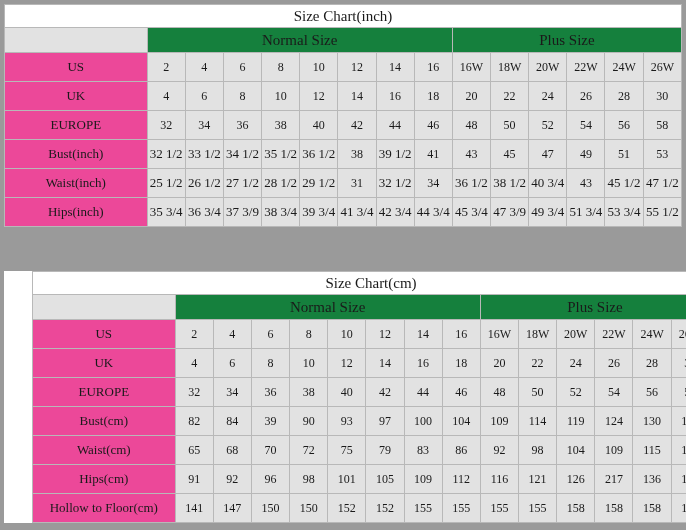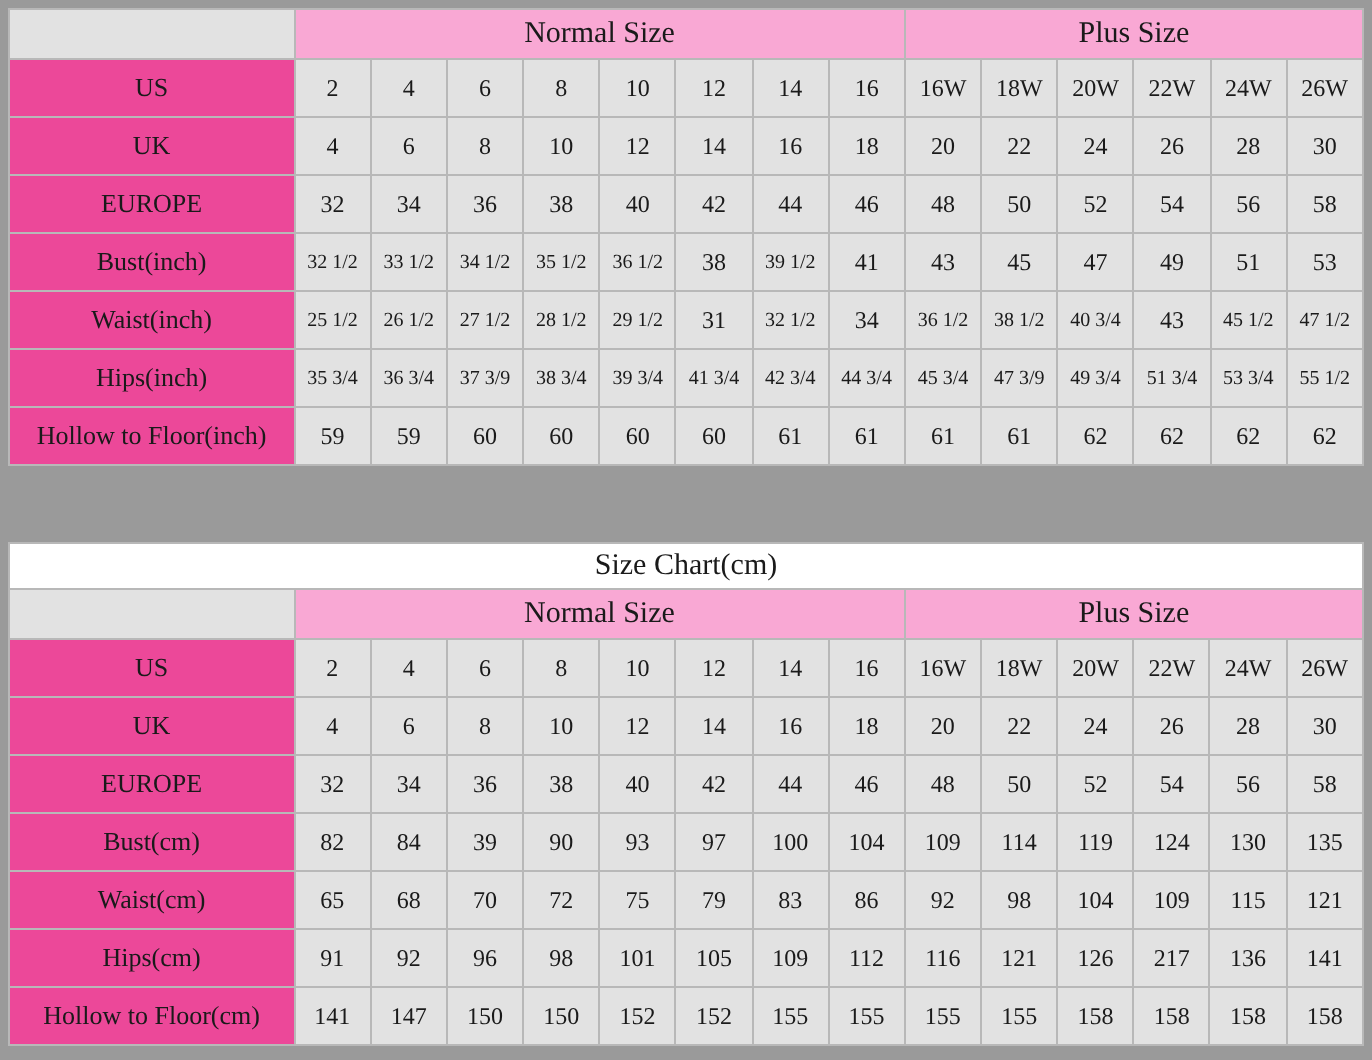--- a/index.html
+++ b/index.html
@@ -18,21 +18,21 @@
     box-sizing: border-box;
   }
   .chart-block {
     position: absolute;
     left: 4px;
     width: 678px;
     background: #ffffff;
     box-sizing: border-box;
   }
   #chart-inch { top: 4px; }
-  #chart-cm   { top: 271px; }
+  #chart-cm   { top: 271px; padding-left: 28px; }
 
   table.size-table {
     border-collapse: collapse;
     width: 678px;
     table-layout: fixed;
     background: #ffffff;
   }
   table.size-table td,
   table.size-table th {
     border: 1px solid #b8b8b8;
@@ -48,37 +48,37 @@
   .title-cell {
     font-size: 15px;
     height: 22px;
     background: #ffffff;
     border: 1px solid #b8b8b8;
   }
   
   .group-cell {
     font-size: 15px;
     height: 24px;
-    background: #f9a8d4;
+    background: #15803d;
   }
   .group-blank {
     background: #e2e2e2;
   }
   
   .row-label {
     font-size: 13px;
     background: #ec4899;
   }
   .data-cell {
     font-size: 12px;
     background: #e2e2e2;
   }
   .r-inch td { height: 28px; }
 
-  .small-val { font-size: 10px; }
+  .small-val { font-size: 13px; }
 </style>
 </head>
 <body>
 
 <div class="page">
   <div class="chart-block" id="chart-inch">
       <table class="size-table">
         <colgroup>
           <col style="width: 142px;">
           <col style="width: 38px;">
@@ -90,20 +90,23 @@
           <col style="width: 38px;">
           <col style="width: 38px;">
           <col style="width: 38px;">
           <col style="width: 38px;">
           <col style="width: 38px;">
           <col style="width: 38px;">
           <col style="width: 38px;">
           <col style="width: 38px;">
         </colgroup>
         <tbody>
+          <tr>
+            <td class="title-cell" colspan="15">Size Chart(inch)</td>
+          </tr>
           <tr>
             <td class="group-cell group-blank" colspan="1"></td>
             <td class="group-cell" colspan="8">Normal Size</td>
             <td class="group-cell" colspan="6">Plus Size</td>
           </tr>
           <tr class="r-inch">
             <td class="row-label">US</td>
             <td class="data-cell">2</td>
             <td class="data-cell">4</td>
             <td class="data-cell">6</td>
@@ -197,37 +200,20 @@
             <td class="data-cell small-val">41 3/4</td>
             <td class="data-cell small-val">42 3/4</td>
             <td class="data-cell small-val">44 3/4</td>
             <td class="data-cell small-val">45 3/4</td>
             <td class="data-cell small-val">47 3/9</td>
             <td class="data-cell small-val">49 3/4</td>
             <td class="data-cell small-val">51 3/4</td>
             <td class="data-cell small-val">53 3/4</td>
             <td class="data-cell small-val">55 1/2</td>
           </tr>
-          <tr class="r-inch">
-            <td class="row-label">Hollow to Floor(inch)</td>
-            <td class="data-cell">59</td>
-            <td class="data-cell">59</td>
-            <td class="data-cell">60</td>
-            <td class="data-cell">60</td>
-            <td class="data-cell">60</td>
-            <td class="data-cell">60</td>
-            <td class="data-cell">61</td>
-            <td class="data-cell">61</td>
-            <td class="data-cell">61</td>
-            <td class="data-cell">61</td>
-            <td class="data-cell">62</td>
-            <td class="data-cell">62</td>
-            <td class="data-cell">62</td>
-            <td class="data-cell">62</td>
-          </tr>
         </tbody>
       </table>
     </div>
   <div class="chart-block" id="chart-cm">
       <table class="size-table">
         <colgroup>
           <col style="width: 142px;">
           <col style="width: 38px;">
           <col style="width: 38px;">
           <col style="width: 38px;">

